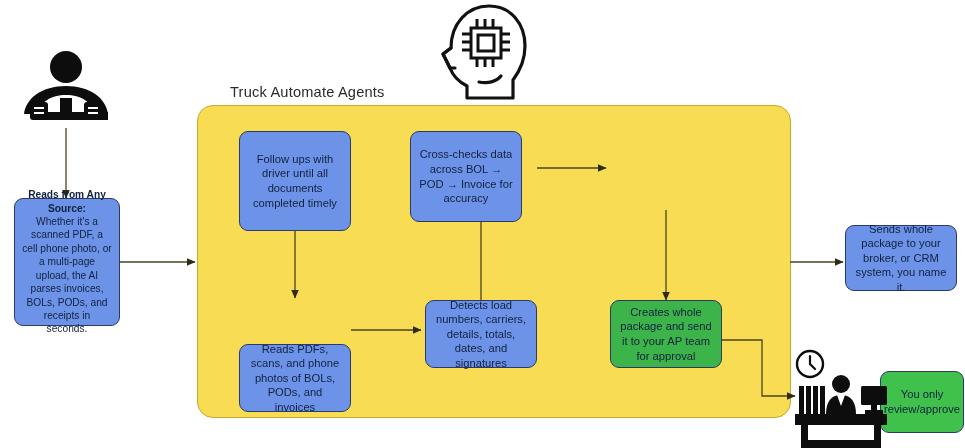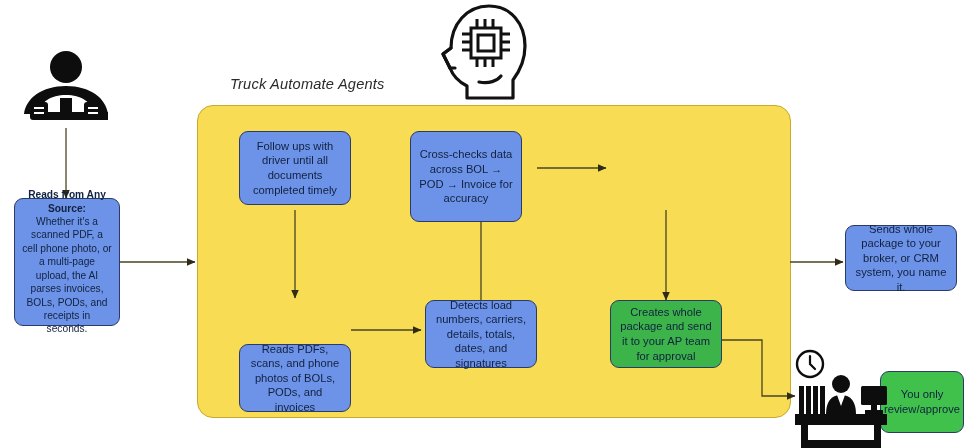--- a/index.html
+++ b/index.html
@@ -48,27 +48,26 @@
     width: 592px;
     height: 311px;
     background: #f7dc54;
     border: 1px solid #c9a92f;
     border-radius: 16px;
     z-index: 1;
   }
   #agents-title {
     position: absolute;
     left: 230px;
-    top: 76px;
+    top: 84px;
     font-size: 14.6px;
     color: #2a2a2a;
     letter-spacing: .2px;
     z-index: 5;
     white-space: nowrap;
-    font-style: italic;
   }
   .svg-layer {
     position: absolute;
     left: 0; top: 0;
     width: 965px; height: 448px;
     z-index: 3;
     pointer-events: none;
   }
   .icon-abs { position: absolute; z-index: 6; }
 </style>
@@ -142,21 +141,21 @@
       </g>
     </svg>
   </div>
 
   <div class="node node-blue" style="left:14px; top:198px; width:106px; height:128px; font-size:10.2px; line-height:13.4px;">
     <span>
       <b>Reads from Any Source:</b><span> Whether it's a scanned PDF, a cell phone photo, or a multi-page upload, the AI parses invoices, BOLs, PODs, and receipts in seconds.</span>
     </span>
   </div>
 
-  <div class="node node-blue" style="left:239px; top:131px; width:112px; height:74px;">
+  <div class="node node-blue" style="left:239px; top:131px; width:112px; height:100px;">
     <span>Follow ups with driver until all documents completed timely</span>
   </div>
 
   <div class="node node-blue" style="left:410px; top:131px; width:112px; height:91px;justify-content:flex-end;">
     <span>Cross-checks data across BOL → POD → Invoice for accuracy</span>
   </div>
 
 
   <div class="node node-blue" style="left:239px; top:300px; width:112px; height:68px;margin-top:44px;">
     <span>Reads PDFs, scans, and phone photos of BOLs, PODs, and invoices</span>

